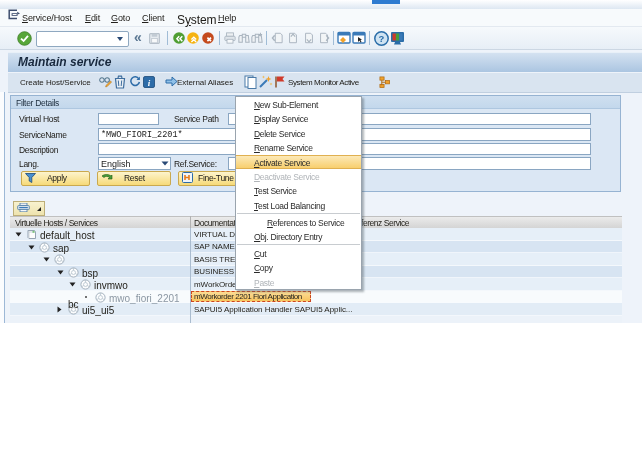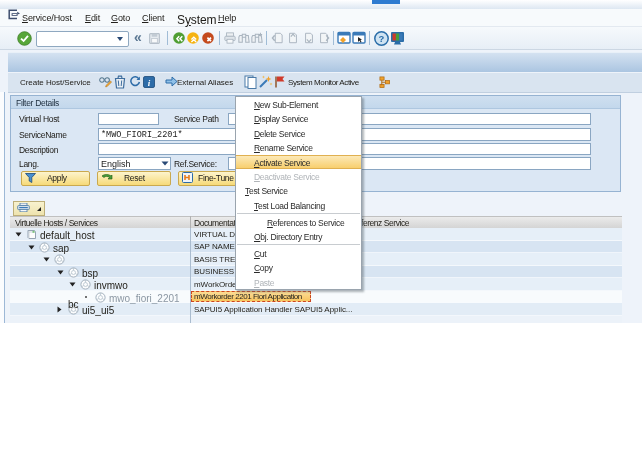--- a/index.html
+++ b/index.html
@@ -121,20 +121,21 @@
 
   <svg class="abs" style="left:390px;top:31px;" width="15" height="15" viewBox="0 0 15 15">
     <rect x="1" y="1" width="13" height="10" rx="1" fill="#2a6da8"></rect>
     <rect x="2.5" y="2.5" width="3.4" height="7" fill="#d03a2a"></rect>
     <rect x="5.9" y="2.5" width="3.4" height="7" fill="#4a9c3a"></rect>
     <rect x="9.3" y="2.5" width="3.2" height="7" fill="#3a7ab8"></rect>
     <path d="M5 11 L10 11 L11 13.5 L4 13.5 Z" fill="#2a6da8"></path>
   </svg>
 
   <div class="abs" style="left:8px;top:52px;width:634px;height:19px;background:linear-gradient(#d4e2f1,#abc5e1);border-top:1px solid #e8f0f8;"></div>
+  <div class="abs" style="left:18px;top:55px;font-size:12px;font-weight:bold;font-style:italic;color:#17283d;">Maintain service</div>
 
   <div class="abs" style="left:8px;top:73px;width:634px;height:19px;background:#d9e4f0;border-bottom:1px solid #c0cfe0;"></div>
   <div class="abs" style="left:20px;top:78px;font-size:8px;letter-spacing:-0.05px;color:#22201c;">Create Host/Service</div>
 
   <svg class="abs" style="left:99px;top:75px;" width="13" height="13" viewBox="0 0 15 14">
     <circle cx="3.4" cy="5.2" r="2.6" fill="none" stroke="#56788f" stroke-width="1.2"></circle>
     <circle cx="9.4" cy="5.2" r="2.6" fill="none" stroke="#56788f" stroke-width="1.2"></circle>
     <path d="M6 4.6 Q6.4 4.2 6.8 4.6" fill="none" stroke="#56788f" stroke-width="1"></path>
     <path d="M8 11.5 L13.2 6.3 L14.6 7.7 L9.4 12.9 L7.6 13.3 Z" fill="#f0a22c" stroke="#9a6a1c" stroke-width="0.5"></path>
   </svg>
@@ -352,21 +353,21 @@
 
   <div class="abs" style="left:235px;top:96px;width:127px;height:194px;background:#fff;border:1px solid #9aa4ae;box-shadow:2px 2px 2px rgba(80,90,100,0.45);box-sizing:border-box;z-index:40;"></div>
   <div id="menu">
       <div class="abs" style="left:254px;top:100.10000000000001px;font-size:8.5px;letter-spacing:-0.3px;white-space:nowrap;color:#2a2a2a;z-index:42;"><u>N</u>ew Sub-Element</div>
       <div class="abs" style="left:254px;top:114.45px;font-size:8.5px;letter-spacing:-0.3px;white-space:nowrap;color:#2a2a2a;z-index:42;"><u>D</u>isplay Service</div>
       <div class="abs" style="left:254px;top:128.79999999999998px;font-size:8.5px;letter-spacing:-0.3px;white-space:nowrap;color:#2a2a2a;z-index:42;"><u>D</u>elete Service</div>
       <div class="abs" style="left:254px;top:143.14999999999998px;font-size:8.5px;letter-spacing:-0.3px;white-space:nowrap;color:#2a2a2a;z-index:42;"><u>R</u>ename Service</div>
       <div class="abs" style="left:236px;top:155.29999999999998px;width:125px;height:14px;background:linear-gradient(#fce9b8,#f8cf6e);border-top:1px solid #e0b050;border-bottom:1px solid #e0b050;box-sizing:border-box;z-index:41;"></div>
       <div class="abs" style="left:254px;top:157.49999999999997px;font-size:8.5px;letter-spacing:-0.3px;white-space:nowrap;color:#2a2a2a;z-index:42;"><u>A</u>ctivate Service</div>
       <div class="abs" style="left:254px;top:171.84999999999997px;font-size:8.5px;letter-spacing:-0.3px;white-space:nowrap;color:#b0b4b8;z-index:42;"><u>D</u>eactivate Service</div>
-      <div class="abs" style="left:245px;top:186.19999999999996px;font-size:8.5px;letter-spacing:-0.3px;white-space:nowrap;color:#2a2a2a;z-index:42;"><u>T</u>est Service</div>
+      <div class="abs" style="left:254px;top:186.19999999999996px;font-size:8.5px;letter-spacing:-0.3px;white-space:nowrap;color:#2a2a2a;z-index:42;"><u>T</u>est Service</div>
       <div class="abs" style="left:254px;top:200.54999999999995px;font-size:8.5px;letter-spacing:-0.3px;white-space:nowrap;color:#2a2a2a;z-index:42;"><u>T</u>est Load Balancing</div>
       <div class="abs" style="left:237px;top:212.99999999999997px;width:123px;height:1px;background:#c8ccd0;z-index:41;"></div>
       <div class="abs" style="left:254px;top:217.49999999999994px;font-size:8.5px;letter-spacing:-0.3px;white-space:nowrap;color:#2a2a2a;z-index:42;padding-left:13px;"><u>R</u>eferences to Service</div>
       <div class="abs" style="left:254px;top:231.84999999999994px;font-size:8.5px;letter-spacing:-0.3px;white-space:nowrap;color:#2a2a2a;z-index:42;"><u>O</u>bj. Directory Entry</div>
       <div class="abs" style="left:237px;top:244.29999999999995px;width:123px;height:1px;background:#c8ccd0;z-index:41;"></div>
       <div class="abs" style="left:254px;top:248.79999999999993px;font-size:8.5px;letter-spacing:-0.3px;white-space:nowrap;color:#2a2a2a;z-index:42;"><u>C</u>ut</div>
       <div class="abs" style="left:254px;top:263.1499999999999px;font-size:8.5px;letter-spacing:-0.3px;white-space:nowrap;color:#2a2a2a;z-index:42;"><u>C</u>opy</div>
       <div class="abs" style="left:254px;top:277.49999999999994px;font-size:8.5px;letter-spacing:-0.3px;white-space:nowrap;color:#b0b4b8;z-index:42;"><u>P</u>aste</div>
     </div>
 

